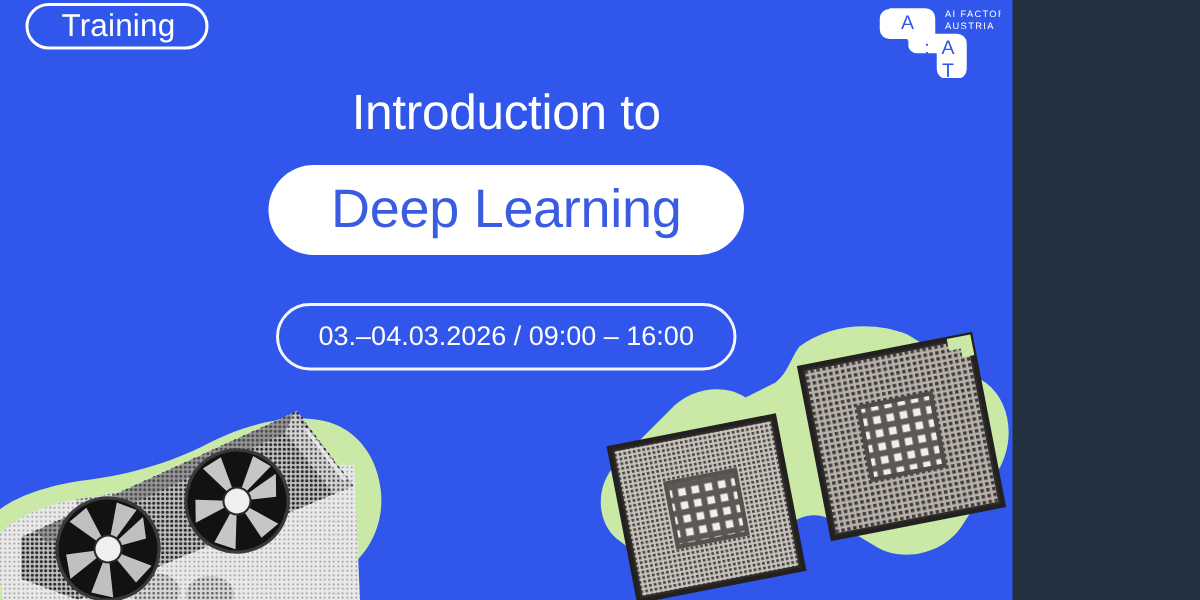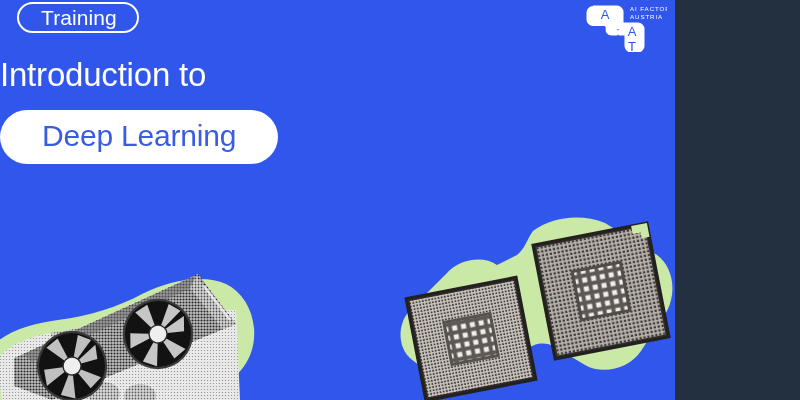--- a/index.html
+++ b/index.html
@@ -47,37 +47,37 @@
   .logo svg { display: block; }
 
   
   .center-stack {
     position: absolute;
     left: 0;
     right: 0;
     top: 56px;
     display: flex;
     flex-direction: column;
-    align-items: flex-start;
+    align-items: center;
   }
   .headline {
     color: #ffffff;
     font-size: 33px;
     font-weight: 400;
     line-height: 1.15;
     letter-spacing: -0.2px;
     margin: 0;
   }
   .subject-pill {
     margin-top: 16px;
     background: #ffffff;
     color: #3A5CE0;
     border-radius: 40px;
     padding: 11px 42px 13px 42px;
-    font-size: 30px;
+    font-size: 36px;
     font-weight: 400;
     letter-spacing: -0.2px;
     line-height: 1;
     white-space: nowrap;
     box-shadow: 0 0 0 0 rgba(0,0,0,0);
   }
   .date-pill {
     margin-top: 32px;
     border: 2px solid rgba(255,255,255,0.95);
     border-radius: 30px;
@@ -136,20 +136,21 @@
         <text x="47" y="17">AUSTRIA</text>
       </g>
     </svg>
   </div>
 
   <div class="center-stack">
     <h1 class="headline">Introduction to</h1>
 
     <div class="subject-pill">Deep Learning</div>
 
+    <div class="date-pill">03.–04.03.2026 / 09:00 – 16:00</div>
   </div>
 
   <div class="art gpu-art">
     <svg width="300" height="150" viewBox="0 0 300 150" xmlns="http://www.w3.org/2000/svg">
       <defs>
         <pattern id="halftone" width="3" height="3" patternUnits="userSpaceOnUse">
           <rect width="3" height="3" fill="#ffffff"></rect>
           <circle cx="1.5" cy="1.5" r="1.05" fill="#2b2b2b"></circle>
         </pattern>
         <pattern id="halftoneLight" width="3" height="3" patternUnits="userSpaceOnUse">

